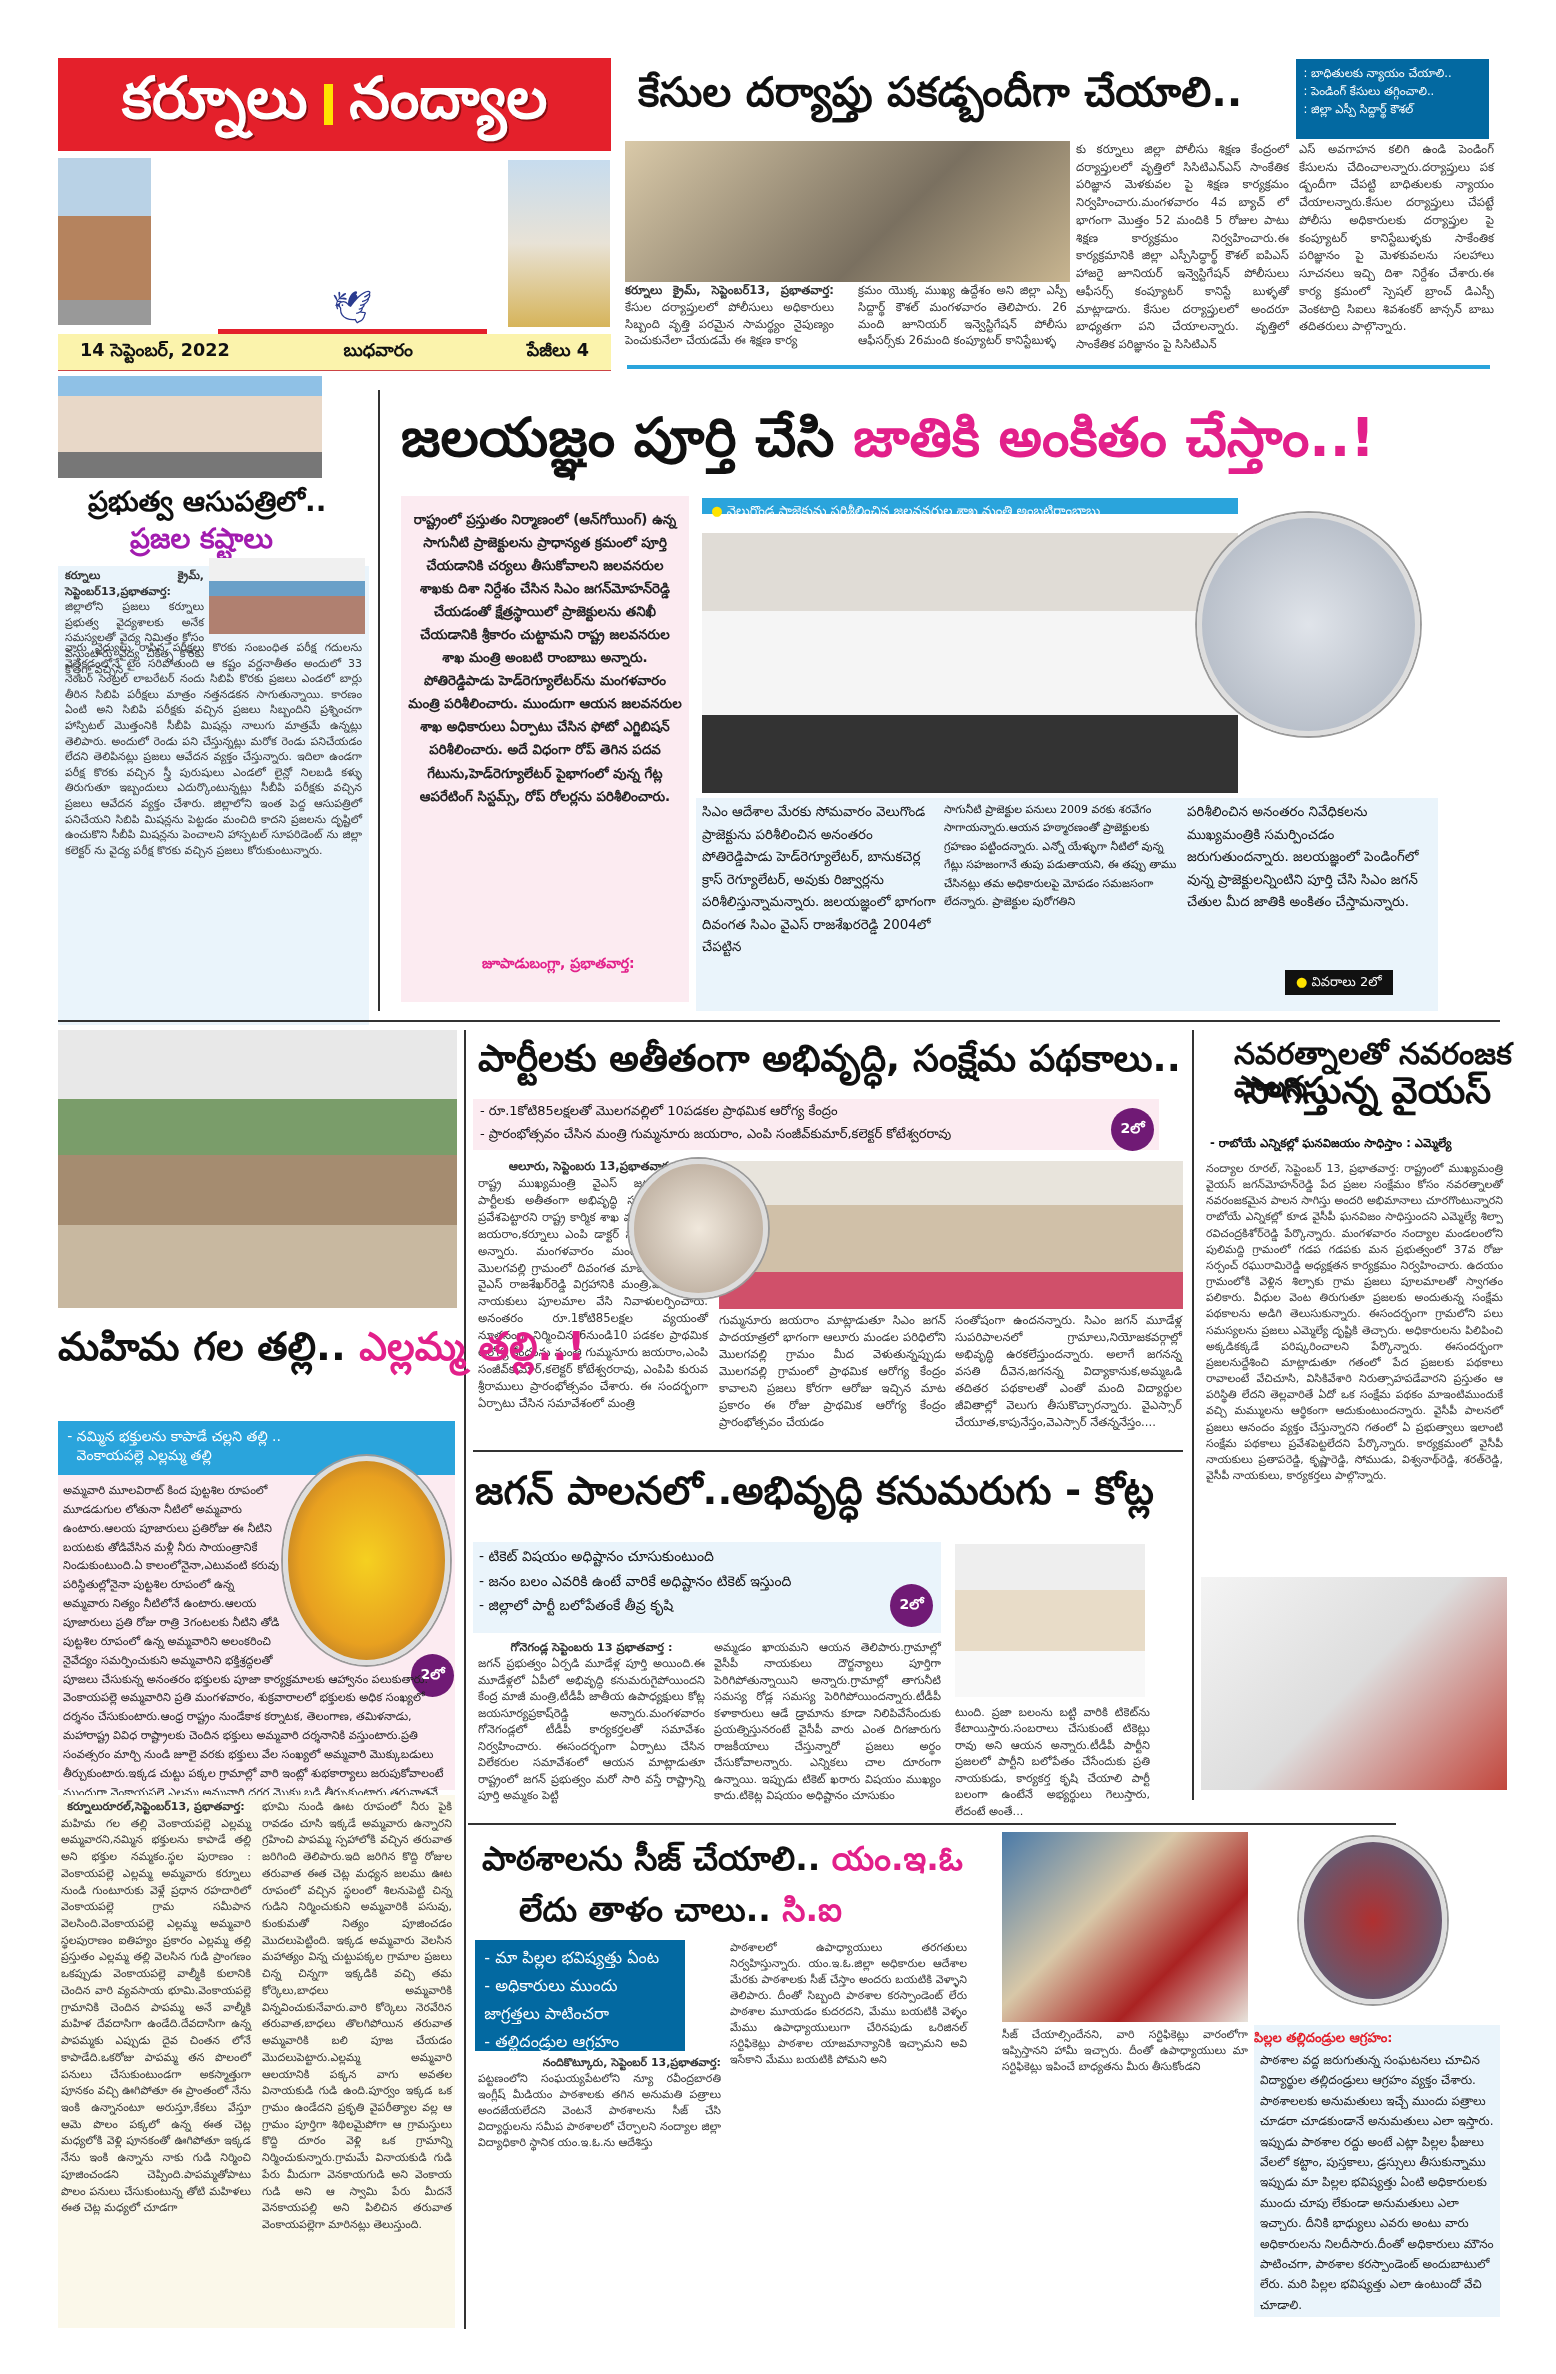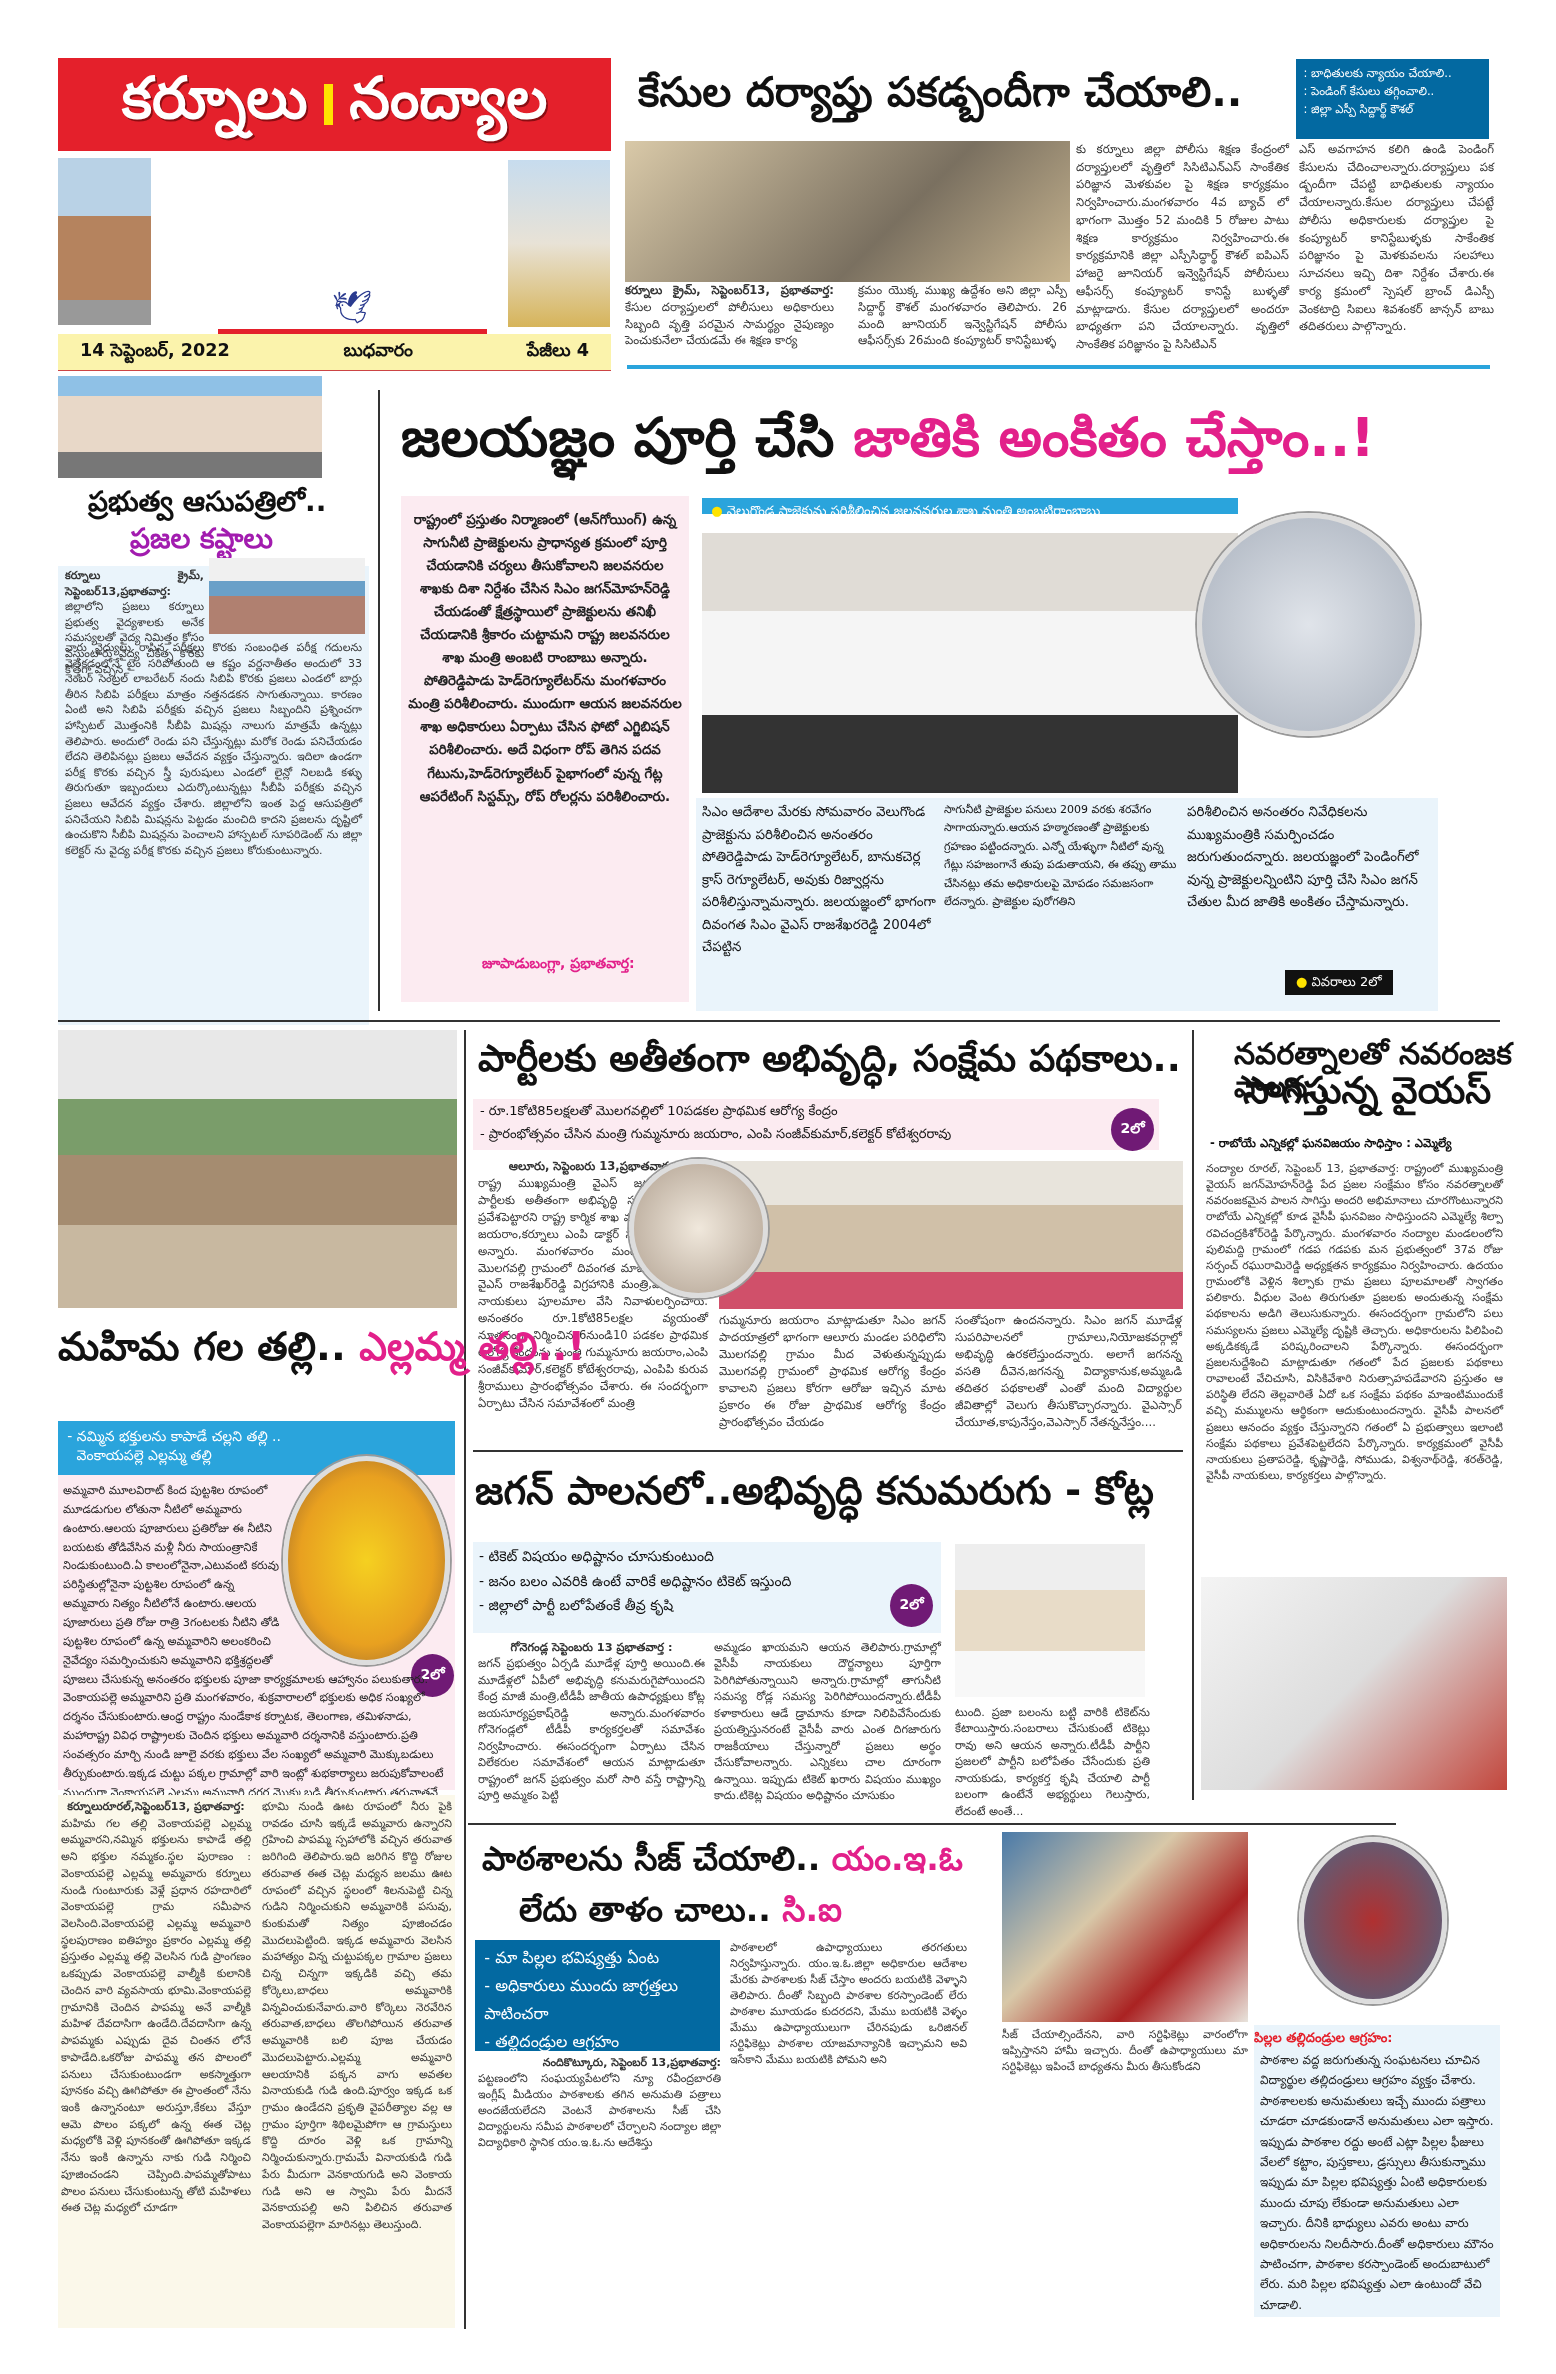--- a/index.html
+++ b/index.html
@@ -162,21 +162,21 @@
 
 <div class="abs hr" style="left:468px;top:1823px;width:928px;height:1.9px"></div>
 <div class="abs headline" style="left:482px;top:1841px;font-size:33px;white-space:nowrap">
   <span>పాఠశాలను సీజ్ చేయాలి..</span>
   <span class="pink">యం.ఇ.ఓ</span>
 </div>
 <div class="abs headline" style="left:519px;top:1892px;font-size:33px;white-space:nowrap">
   <span>లేదు తాళం చాలు..</span>
   <span class="pink">సి.ఐ</span>
 </div>
-<div class="abs pinkbox bullet-list" style="left:475px;top:1940px;width:245px;height:111px;padding:3.7px 9.3px;font-size:16px;line-height:1.72">
+<div class="abs pinkbox bullet-list" style="left:475px;top:1940px;width:210px;height:111px;padding:3.7px 9.3px;font-size:16px;line-height:1.72">
   <div>- మా పిల్లల భవిష్యత్తు ఏంట</div>
   <div>- అధికారులు ముందు జాగ్రత్తలు పాటించరా</div>
   <div>- తల్లిదండ్రుల ఆగ్రహం</div>
 </div>
 <div class="abs body-text" style="left:478px;top:2055px;width:243px;font-size:11px;line-height:1.46">
   <div style="text-align:right;font-weight:bold">నందికొట్కూరు, సెప్టెంబర్ 13,ప్రభాతవార్త:</div>
   <span>పట్టణంలోని సంఘయ్యపేటలోని న్యూ రవీంద్రబారతి ఇంగ్లీష్ మీడియం పాఠశాలకు తగిన అనుమతి పత్రాలు అందజేయలేదని వెంటనే పాఠశాలను సీజ్ చేసి విద్యార్థులను సమీప పాఠశాలలో చేర్చాలని నంద్యాల జిల్లా విద్యాధికారి స్థానిక యం.ఇ.ఓ.ను ఆదేశిస్తు</span>
 </div>
 <div class="abs body-text" style="left:730px;top:1940px;width:237px;font-size:11px;line-height:1.46">పాఠశాలలో ఉపాధ్యాయులు తరగతులు నిర్వహిస్తున్నారు. యం.ఇ.ఓ.జిల్లా అధికారుల ఆదేశాల మేరకు పాఠశాలకు సీజ్ చేస్తాం అందరు బయటికి వెళ్ళాని తెలిపారు. దీంతో సిబ్బంది పాఠశాల కరస్పాండెంట్ లేరు పాఠశాల మూయడం కుదరదని, మేము బయటికి వెళ్ళం మేము ఉపాధ్యాయులుగా చేరినపుడు ఒరిజినల్ సర్టిఫికెట్లు పాఠశాల యాజమాన్యానికి ఇచ్చామని అవి ఇసేకాని మేము బయటికి పోమని అని</div>
 <div class="abs photo" style="left:1002px;top:1832px;width:246px;height:190px;background:linear-gradient(135deg,#4a7aa8,#d8c8a8 40%,#a22 70%,#e8e4dc)"></div>

